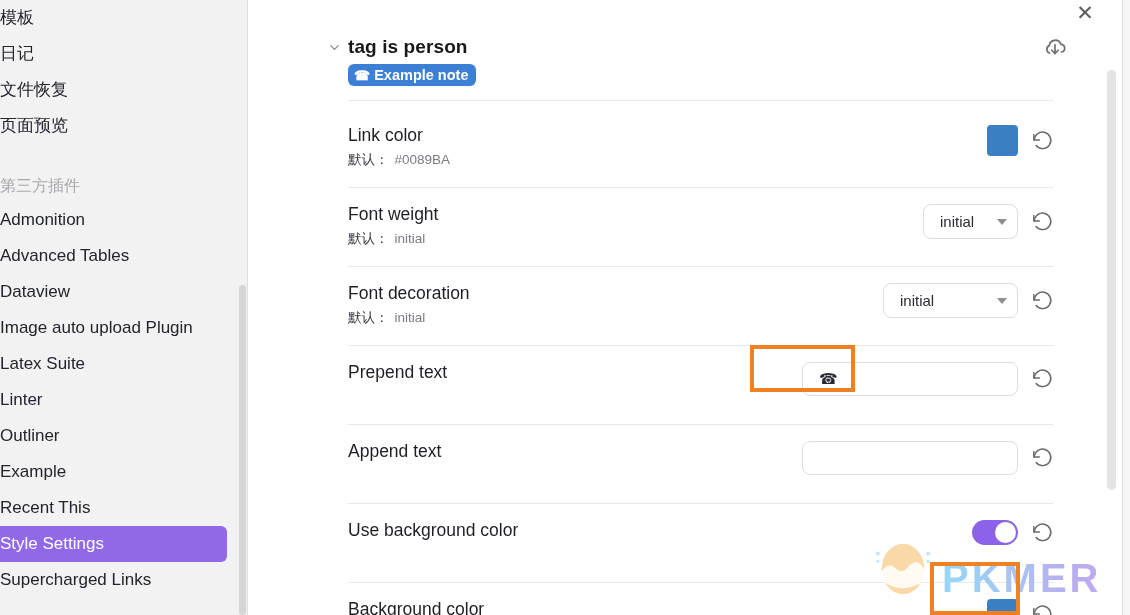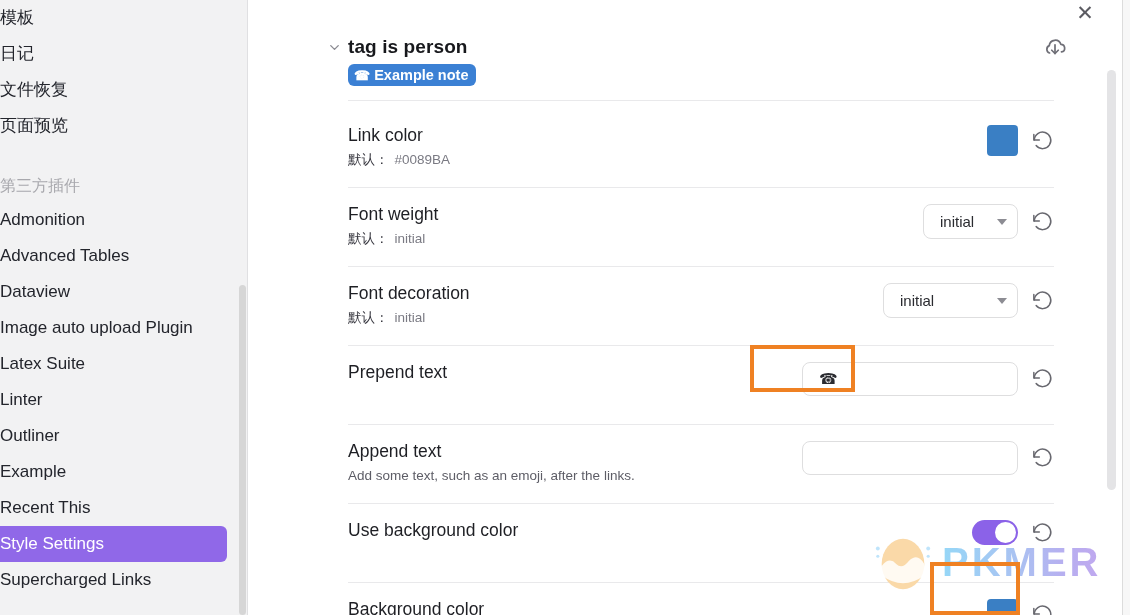--- a/index.html
+++ b/index.html
@@ -233,21 +233,21 @@
   }
   #anno-prepend { left: 750px; top: 345px; width: 105px; height: 47px; }
   #anno-bgcolor { left: 930px; top: 562px; width: 90px; height: 53px; }
 
   
   .pkmer {
     position: absolute;
     left: 872px; top: 526px;
     width: 250px; height: 72px;
     display: flex;
-    align-items: center;
+    align-items: flex-end;
     gap: 8px;
     z-index: 5;
     pointer-events: none;
   }
   .pkmer .mark { width: 62px; height: 62px; flex: 0 0 62px; }
   .pkmer .wtext {
     font-size: 40px;
     font-weight: bold;
     letter-spacing: 3px;
     background: linear-gradient(90deg,#96d7f7 0%,#a9c3f2 45%,#b6b0f0 75%,#c0a8ef 100%);
@@ -410,21 +410,20 @@
                 <polyline points="2 5 2 11 8 11"></polyline>
                 <path d="M2.5 11a9 9 0 1 1 2 6"></path>
               </svg>
           </span>
         </div>
       </div>
 
       <div class="row">
         <div class="row-info">
           <div class="row-title">Append text</div>
-          <div class="row-sub">Add some text, such as an emoji, after the links.</div>
         </div>
         <div class="row-ctl">
           <div class="textbox">
             <span></span>
           </div>
           <span class="reset">
             <svg width="22" height="22" viewBox="0 0 24 24" fill="none" stroke="currentColor" stroke-width="1.6" stroke-linecap="round" stroke-linejoin="round">
                 <polyline points="2 5 2 11 8 11"></polyline>
                 <path d="M2.5 11a9 9 0 1 1 2 6"></path>
               </svg>

